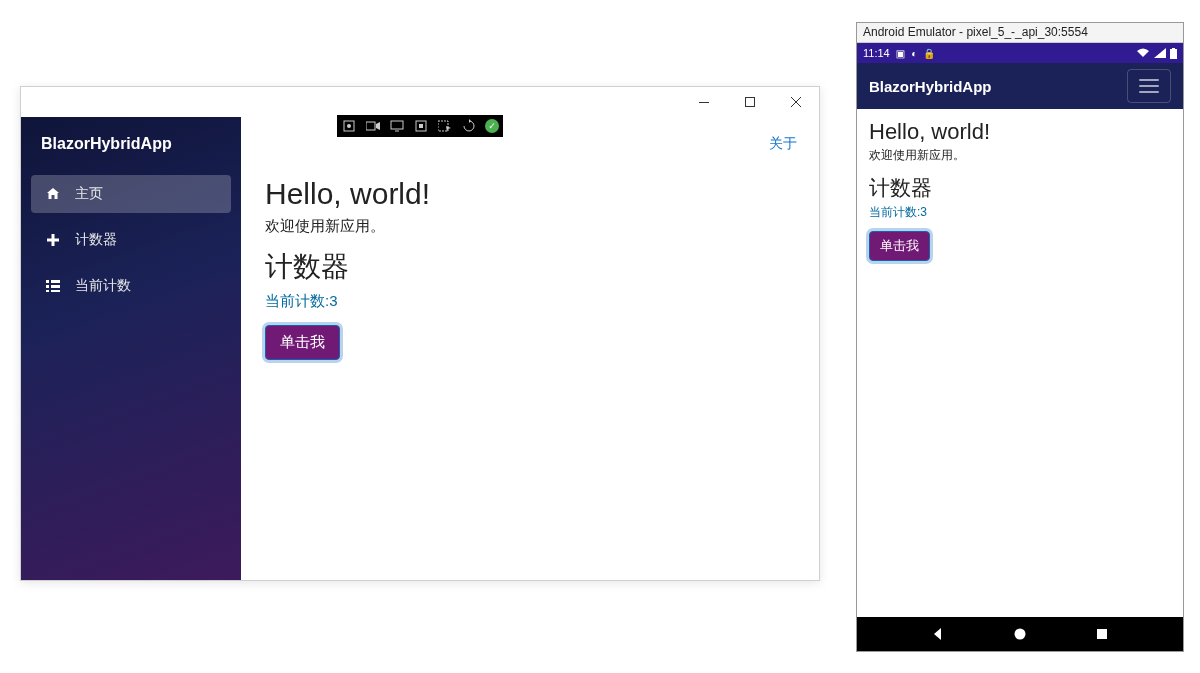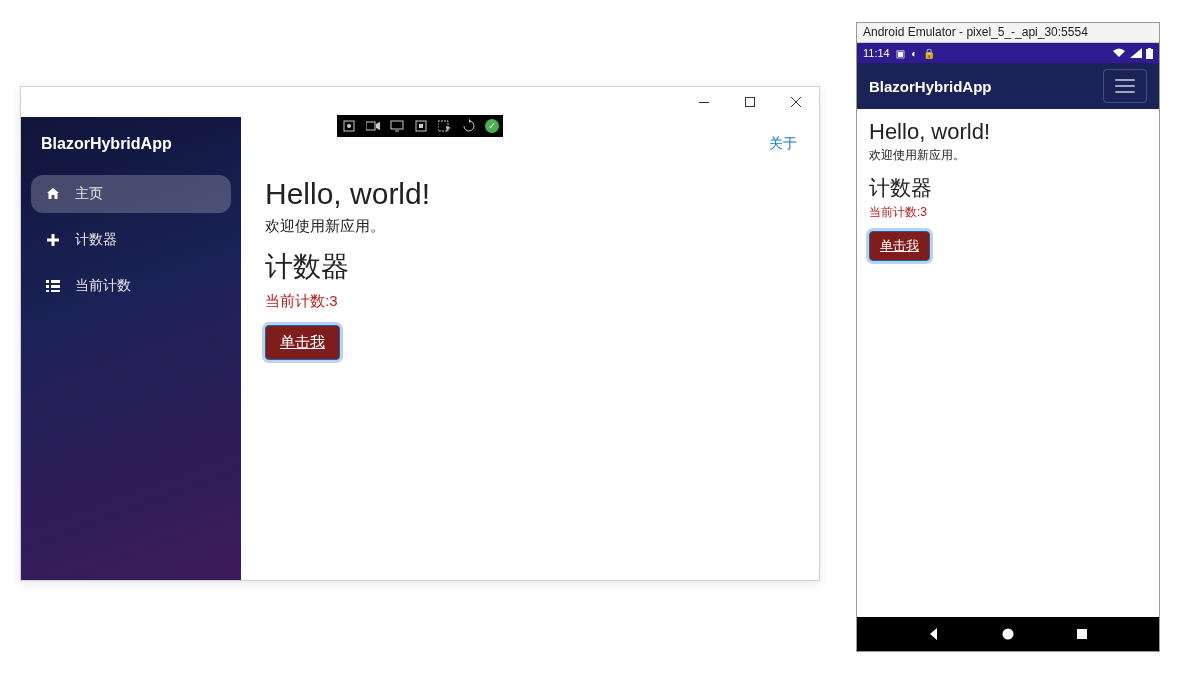--- a/index.html
+++ b/index.html
@@ -91,21 +91,21 @@
       font-size: 16px;
     }
     .sidebar-nav {
       padding: 0 10px;
     }
     .nav-item {
       display: flex;
       align-items: center;
       gap: 14px;
       padding: 10px 14px;
-      border-radius: 12px;
+      border-radius: 4px;
       font-size: 14px;
       color: #e8e8e8;
       margin-bottom: 8px;
       cursor: pointer;
     }
     .nav-item.active {
       background: rgba(255,255,255,0.22);
     }
     .nav-icon {
       width: 16px;
@@ -145,41 +145,40 @@
       margin-bottom: 12px;
     }
     .content h2 {
       font-size: 28px;
       font-weight: 400;
       margin-bottom: 6px;
       color: #222;
     }
     .count-text {
       font-size: 15px;
-      color: #b91c1c;
+      color: #0369a1;
       margin-bottom: 14px;
     }
     .btn-primary {
-      background: #7f1d1d;
+      background: #701a75;
       border: 1px solid #1861ac;
       color: #fff;
       padding: 7px 14px;
       font-size: 15px;
       border-radius: 4px;
       cursor: pointer;
       box-shadow: 0 0 0 3px rgba(27,110,194,0.3);
-      text-decoration: underline;
     }
 
     
     .emulator {
       position: absolute;
       left: 856px;
       top: 22px;
-      width: 304px;
+      width: 328px;
       height: 630px;
       border: 1px solid #999;
       background: #fff;
     }
     .emu-title {
       height: 20px;
       font-size: 12px;
       padding: 2px 6px;
       color: #222;
       border-bottom: 1px solid #ccc;

